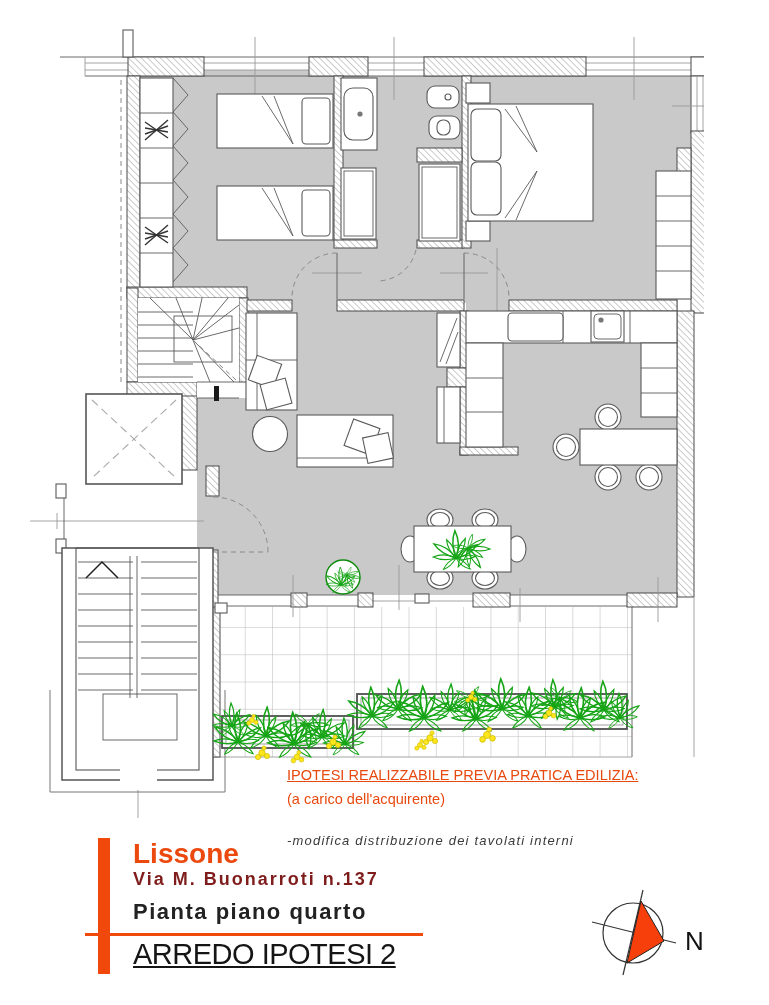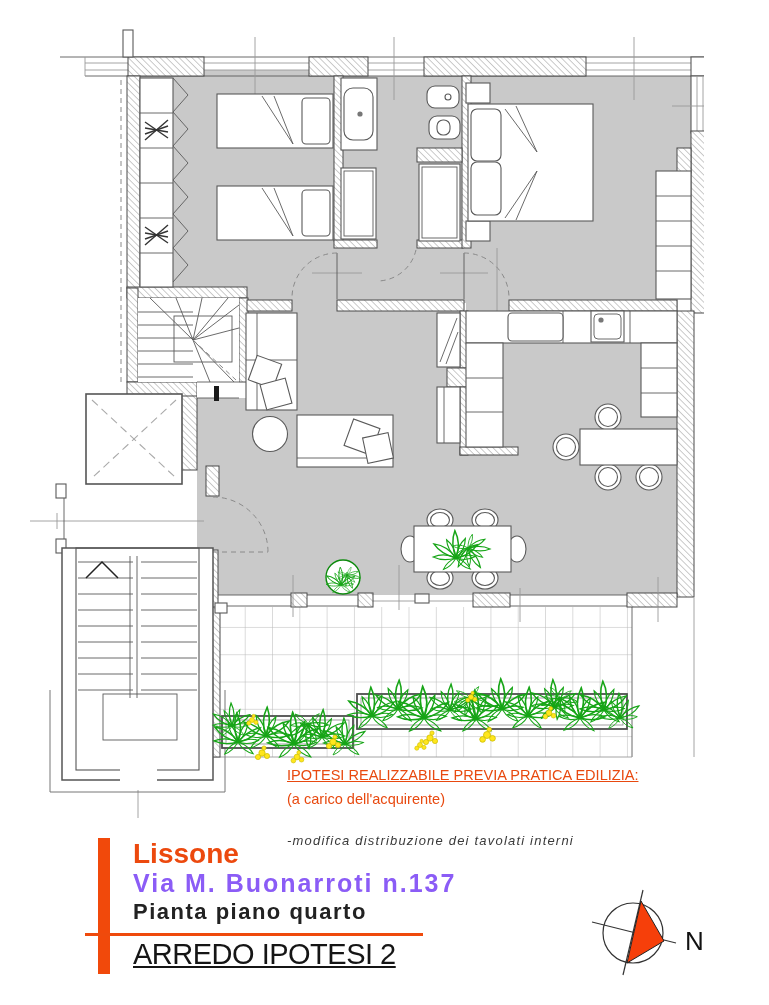--- a/index.html
+++ b/index.html
@@ -6,21 +6,21 @@
   #stage{position:relative;width:704px;height:1005px;background:#fff;overflow:hidden;
          font-family:"Liberation Sans",sans-serif;}
   #plan{position:absolute;left:0;top:0;}
   .ann{position:absolute;white-space:nowrap;transform-origin:left top;}
   .ann1{left:287px;top:766px;font-size:15px;color:#e8490f;text-decoration:underline;transform:scaleX(.97);}
   .ann2{left:287px;top:790px;font-size:15px;color:#e8490f;transform:scaleX(.97);}
   .ann3{left:287px;top:813px;font-size:13px;color:#3a3a3a;font-style:italic;letter-spacing:1.2px;margin-top:20px;}
   .bar{position:absolute;left:98px;top:838px;width:12px;height:136px;background:#f1490b;}
   .tb{position:absolute;white-space:nowrap;transform-origin:left top;margin-left:19px;}
   .tb-city{left:114px;top:838px;font-size:28px;font-weight:bold;color:#ec490e;}
-  .tb-addr{left:114px;top:869px;font-size:25px;font-weight:bold;color:#8b5cf6;letter-spacing:2px;}
+  .tb-addr{left:114px;top:869px;font-size:18px;font-weight:bold;color:#7f1d1d;letter-spacing:2px;}
   .tb-plan{left:114px;top:899px;font-size:22px;color:#222;letter-spacing:1.5px;font-weight:bold;}
   .tb-underline{position:absolute;left:85px;top:933px;width:338px;height:3px;background:#ef4a0c;}
   .tb-variant{left:114px;top:938px;font-size:29px;color:#151515;letter-spacing:-0.5px;text-decoration:underline;}
   #compass{position:absolute;left:585px;top:878px;}
   svg .wall{fill:url(#hz);stroke:#4a4a4a;stroke-width:1;}
   svg .furn{fill:#ffffff;stroke:#5a5a5a;stroke-width:1.1;}
   svg .thin{stroke:#5a5a5a;stroke-width:.9;fill:none;}
   svg .ref{stroke:#9a9a9a;stroke-width:.9;fill:none;}
   svg .dash{stroke:#8a8a8a;stroke-width:1;fill:none;stroke-dasharray:5 4;}
 </style>

